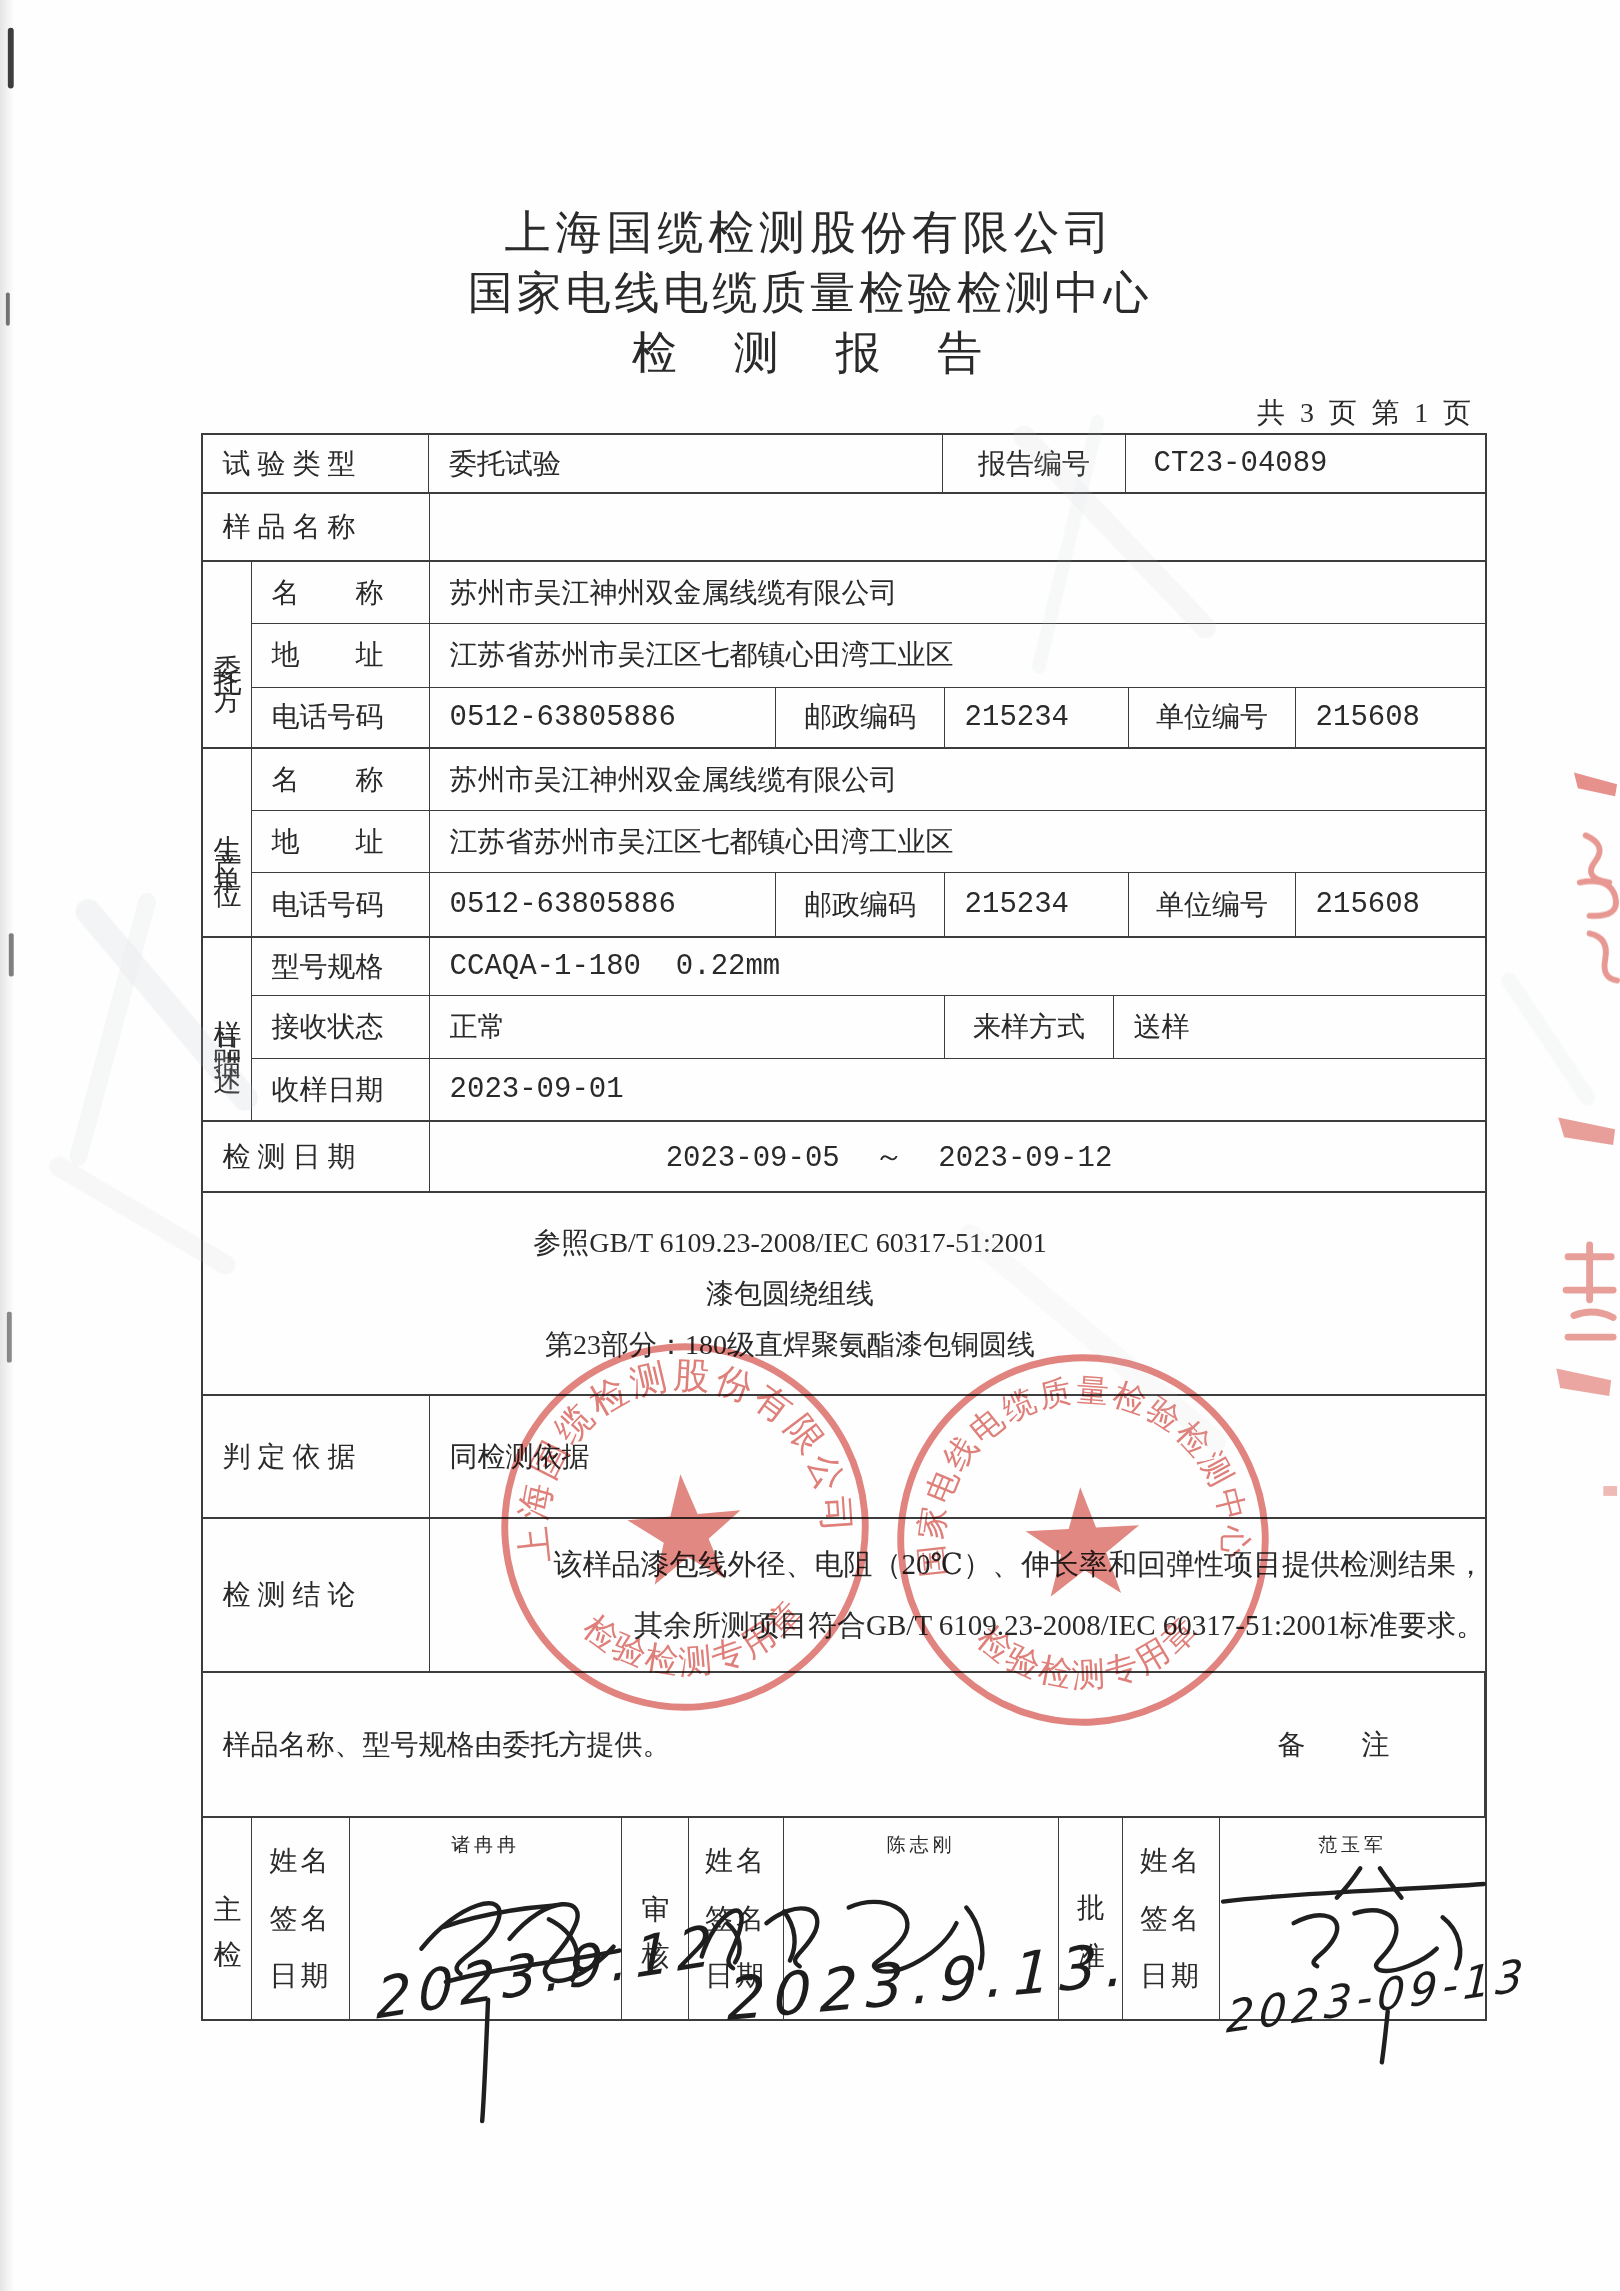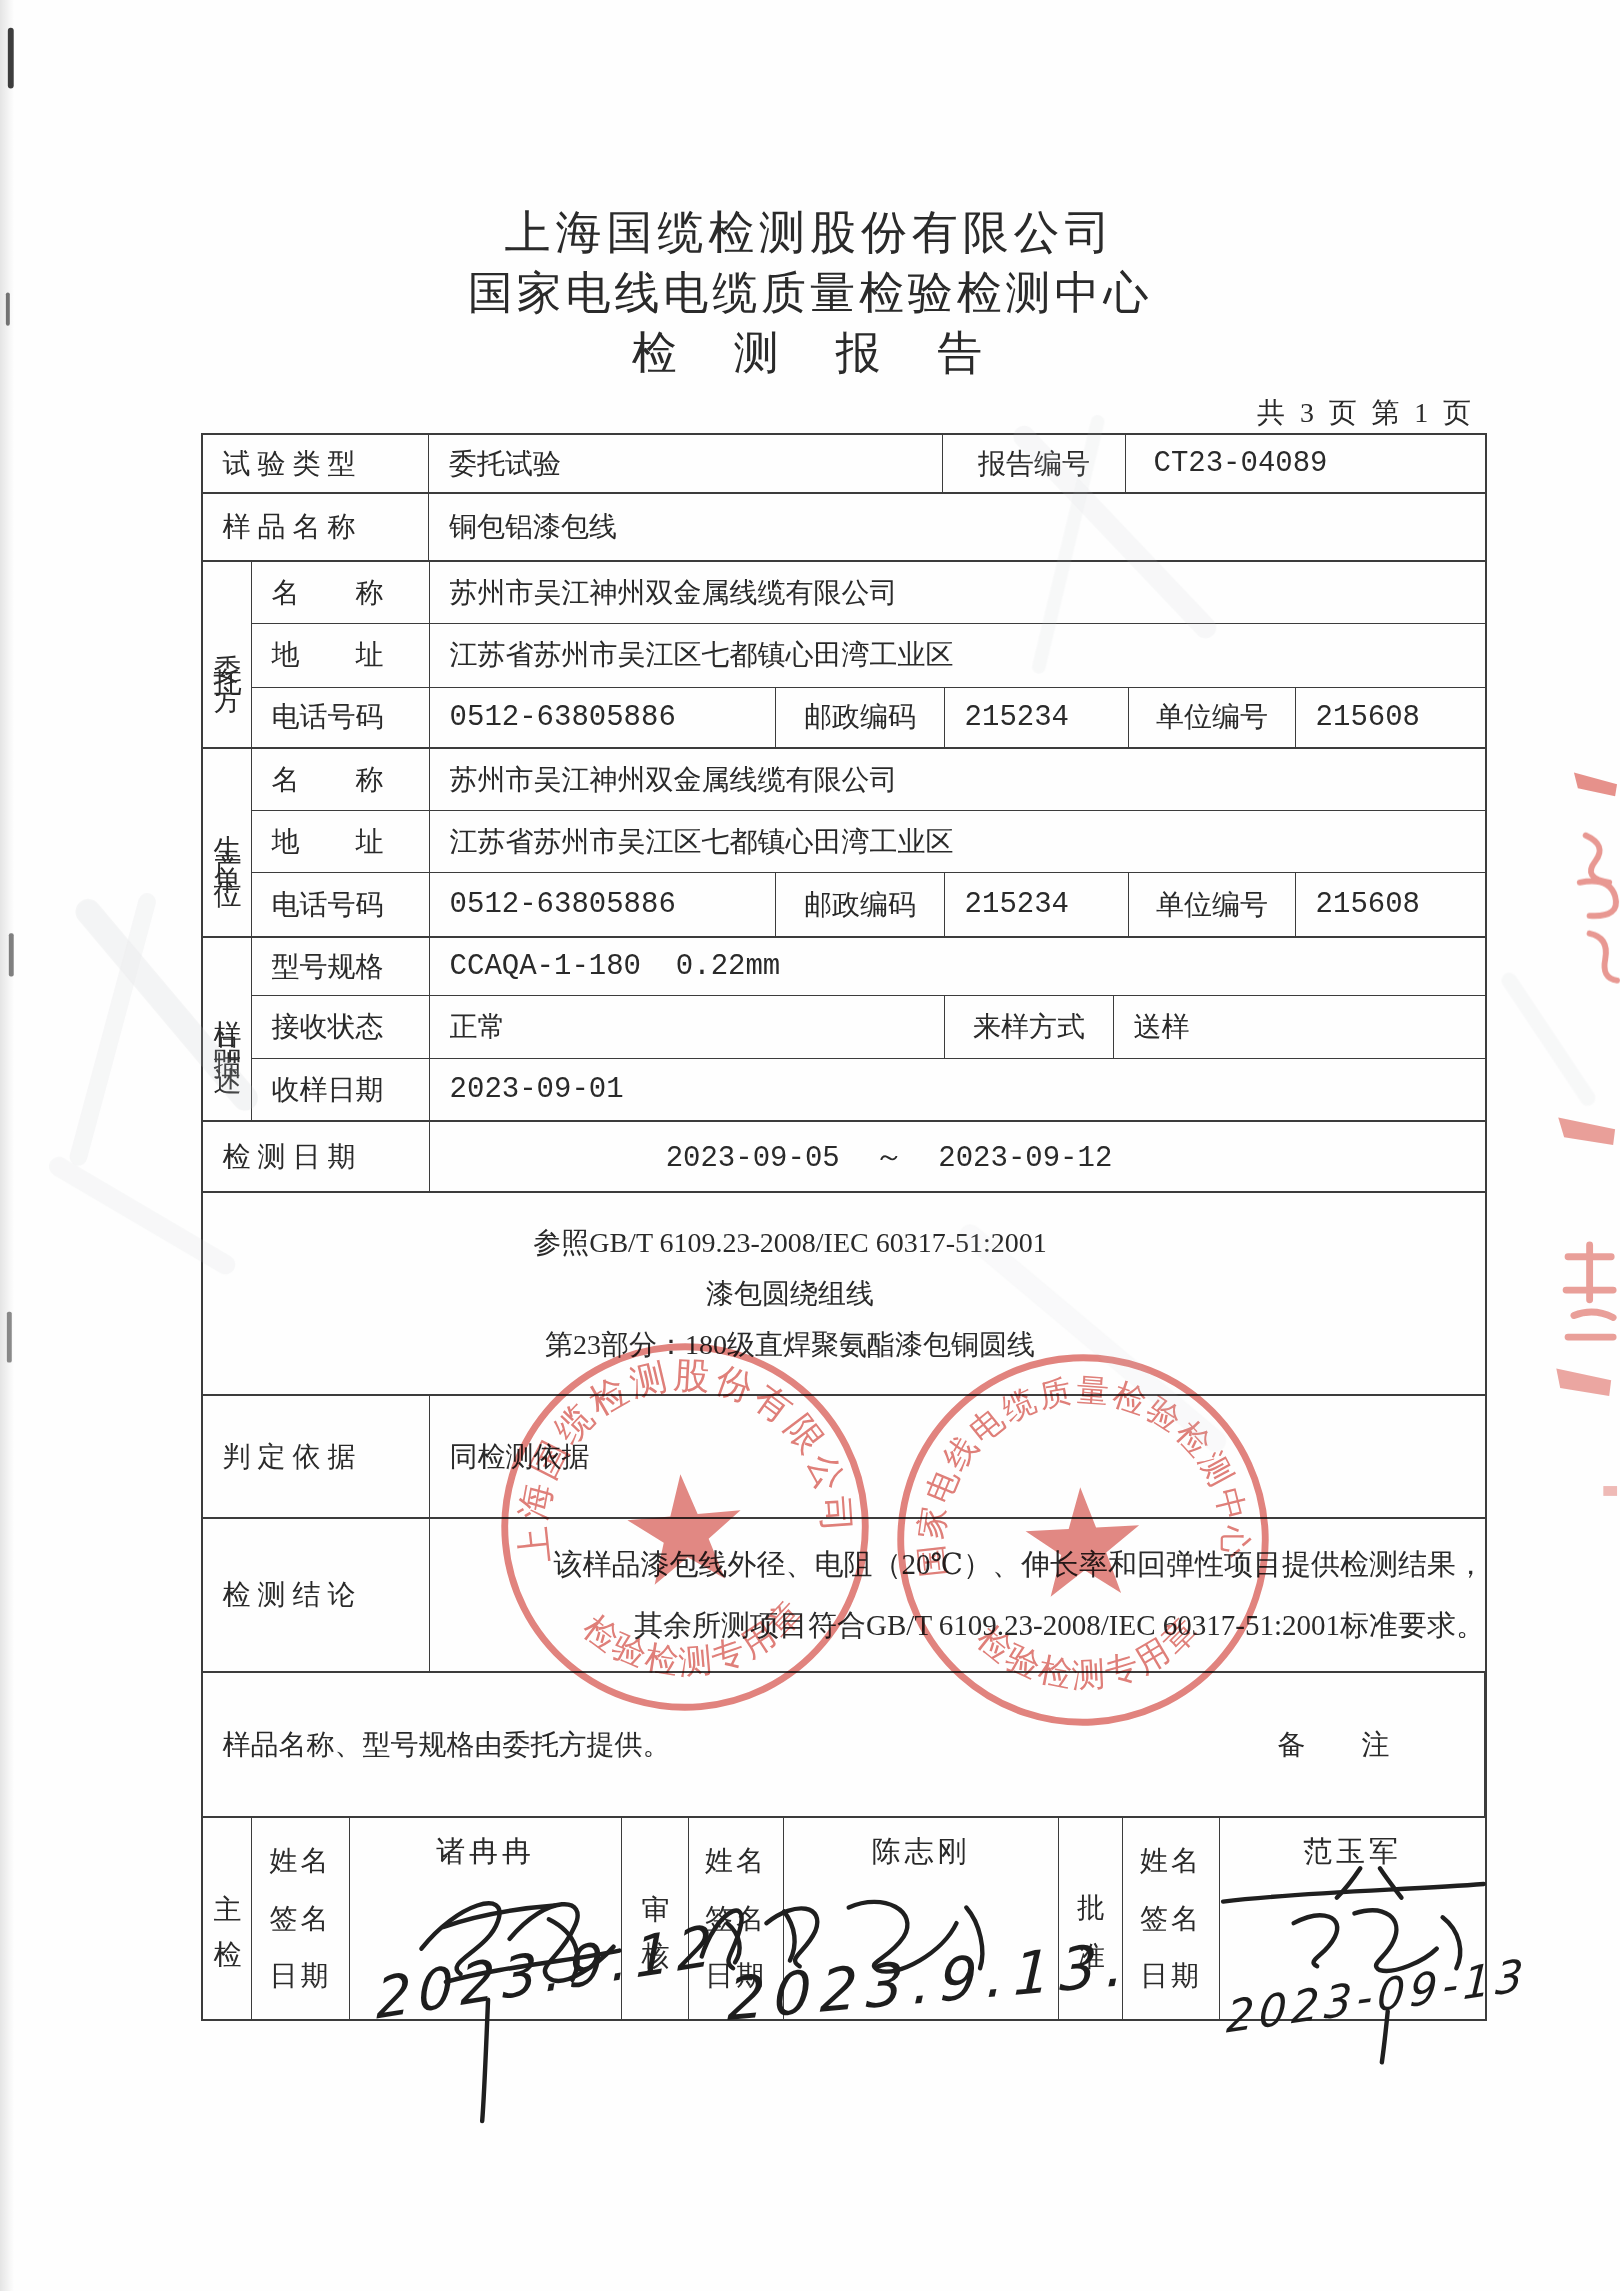--- a/index.html
+++ b/index.html
@@ -49,21 +49,21 @@
   .vert.wide{letter-spacing:1.7em;}
   .lat{font-family:"Liberation Mono","DejaVu Sans Mono",monospace;font-size:29px;}
   .center-lines{flex-direction:column;justify-content:center;align-items:center;padding:0 108px 0 0;line-height:51px;}
   .concl{flex-direction:column;justify-content:center;align-items:flex-end;line-height:61px;font-size:29px;}
   
   .sig-labels{display:flex;flex-direction:column;justify-content:space-around;
     box-sizing:border-box;border-right:1.5px solid var(--bc);padding:13.7px 0;}
   .sig-labels div{text-align:center;font-size:28px;letter-spacing:2.9px;}
   .sig-area{position:relative;box-sizing:border-box;border-right:1.5px solid var(--bc);}
   .sig-area.noR{border-right:none;}
-  .sig-name{position:absolute;top:13.7px;left:0;width:100%;text-align:center;font-size:29px;letter-spacing:3.9px;}
+  .sig-name{position:absolute;top:13.7px;left:0;width:100%;text-align:center;font-size:19px;letter-spacing:3.9px;}
   
   .hw-date{
     position:absolute;color:#1d1d1d;
     font-family:"DejaVu Sans",sans-serif;font-style:italic;
     pointer-events:none;white-space:pre;
   }
   .hw1{left:374px;top:1939px;font-size:56px;letter-spacing:6.9px;transform:rotate(-9deg) skewX(-9deg);}
   .hw2{left:727px;top:1947px;font-size:59px;letter-spacing:8.8px;transform:rotate(-5deg) skewX(-7deg);}
   .hw3{left:1225px;top:1970px;font-size:44px;letter-spacing:4.9px;transform:rotate(-8deg) skewX(-11deg);}
   
@@ -88,21 +88,20 @@
 
     <div class="trow" style="height:59px">
       <div class="cell" style="width:227px">试 验 类 型</div>
       <div class="cell" style="width:515px">委托试验</div>
       <div class="cell ctr" style="width:184px">报告编号</div>
       <div class="cell noR lat" style="width:360px;padding-left:27.4px">CT23-04089</div>
     </div>
 
     <div class="trow" style="height:68px">
       <div class="cell" style="width:227px">样 品 名 称</div>
-      <div class="cell noR" style="width:1059px">铜包铝漆包线</div>
     </div>
 
     <div class="section" style="height:187px">
       <div class="cell vert" style="width:49px">委托方</div>
       <div class="rows">
         <div class="trow thin" style="height:63px">
           <div class="cell" style="width:178px">名　　称</div>
           <div class="cell noR" style="flex:1">苏州市吴江神州双金属线缆有限公司</div>
         </div>
         <div class="trow thin" style="height:65px">

